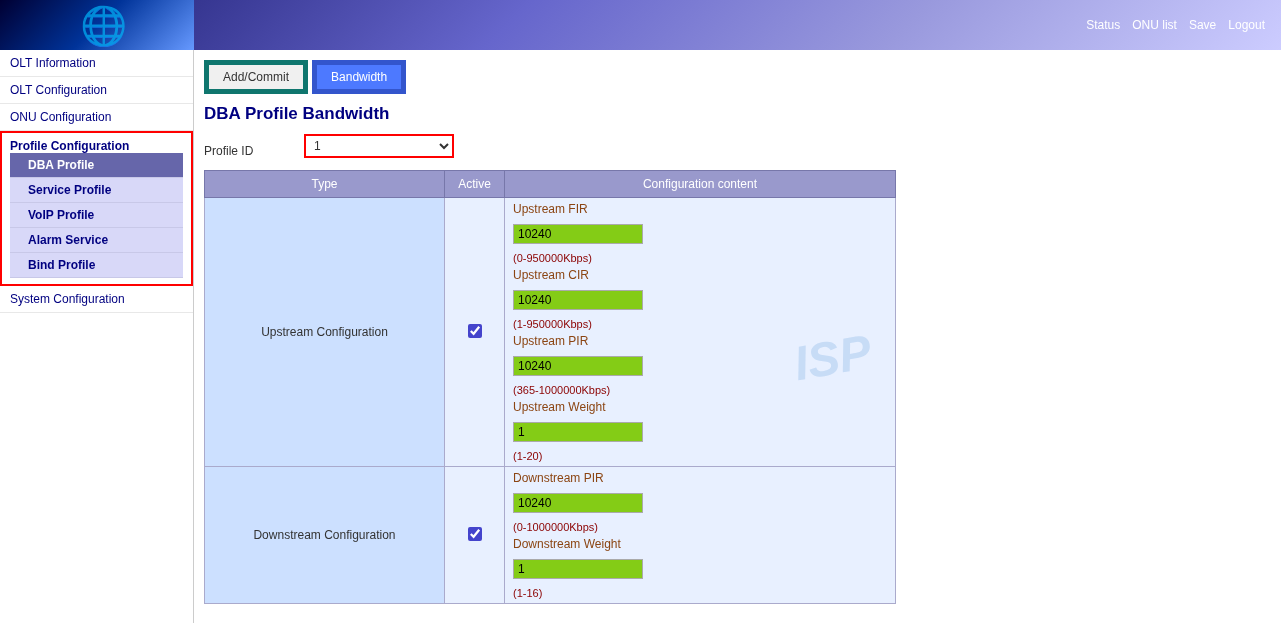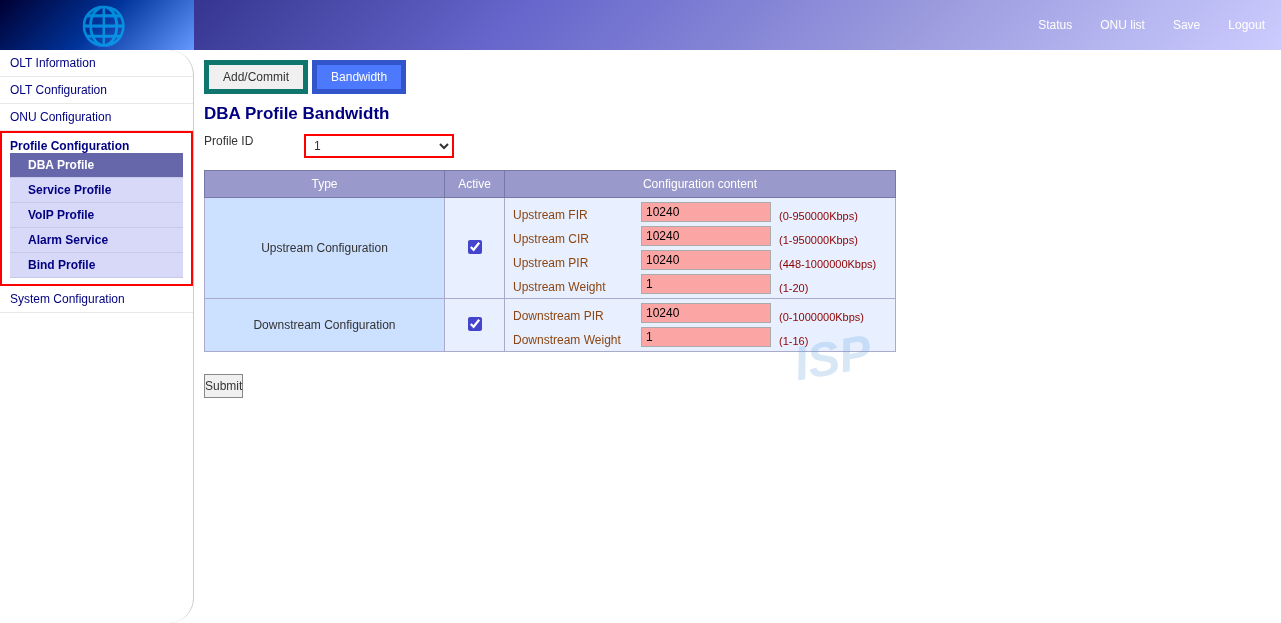--- a/index.html
+++ b/index.html
@@ -24,21 +24,21 @@
     }
     .top-header .globe-area::after {
       content: '🌐';
       position: absolute;
       font-size: 38px;
       top: 4px; left: 80px;
       opacity: 0.7;
     }
     .top-nav {
       display: flex;
-      gap: 28px;
+      gap: 12px;
       color: #fff;
       font-size: 12px;
     }
     .top-nav a {
       color: #fff;
       text-decoration: none;
       cursor: pointer;
     }
 
     
@@ -47,21 +47,20 @@
       height: calc(100vh - 50px);
     }
 
     
     .sidebar {
       width: 194px;
       min-width: 194px;
       background: #fff;
       border-right: 1px solid #ccc;
       font-size: 12px;
-      border-radius: 25px;
     }
     .sidebar-item {
       padding: 6px 10px;
       cursor: pointer;
       color: #000080;
       border-bottom: 1px solid #e8e8e8;
     }
     .sidebar-group-header {
       padding: 6px 8px;
       color: #000080;
@@ -109,21 +108,21 @@
     .page-title {
       font-size: 17px;
       font-weight: bold;
       color: #000080;
       margin-bottom: 10px;
     }
 
     
     .profile-id-row {
       display: flex;
-      align-items: flex-start;
+      align-items: flex-end;
       gap: 20px;
       margin-bottom: 12px;
     }
     .profile-id-label {
       color: #333;
       font-size: 12px;
       width: 80px;
     }
     .profile-id-select {
       border: 2px solid red;
@@ -167,37 +166,38 @@
       text-align: center;
       vertical-align: middle;
       width: 60px;
     }
     .config-table .content-cell {
       background: #e8f0ff;
       padding: 4px 8px;
     }
     .config-row {
       display: flex;
-      align-items: flex-end;
+      align-items: flex-start;
       margin-bottom: 4px;
       gap: 8px;
+      flex-direction: column;
     }
     .config-row:last-child { margin-bottom: 0; }
     .config-label {
       color: #8b4513;
       width: 120px;
       font-size: 12px;
     }
     .config-input {
       border: 1px solid #aaa;
       padding: 2px 4px;
       width: 130px;
       font-size: 12px;
       height: 20px;
-      background: #fca5a5;
+      background: #84cc16;
     }
     .config-range {
       color: #8b0000;
       font-size: 11px;
     }
 
     
     .checkbox-blue {
       accent-color: #4444cc;
       width: 14px;
@@ -303,21 +303,21 @@
               <span class="config-range">(0-950000Kbps)</span>
             </div>
             <div class="config-row">
               <span class="config-label">Upstream CIR</span>
               <input class="config-input" type="text" value="10240" style="">
               <span class="config-range">(1-950000Kbps)</span>
             </div>
             <div class="config-row">
               <span class="config-label">Upstream PIR</span>
               <input class="config-input" type="text" value="10240" style="">
-              <span class="config-range">(448-1000000Kbps)</span>
+              <span class="config-range">(365-1000000Kbps)</span>
             </div>
             <div class="config-row">
               <span class="config-label">Upstream Weight</span>
               <input class="config-input" type="text" value="1" style="">
               <span class="config-range">(1-20)</span>
             </div>
           </td>
         </tr>
 
         <tr>

